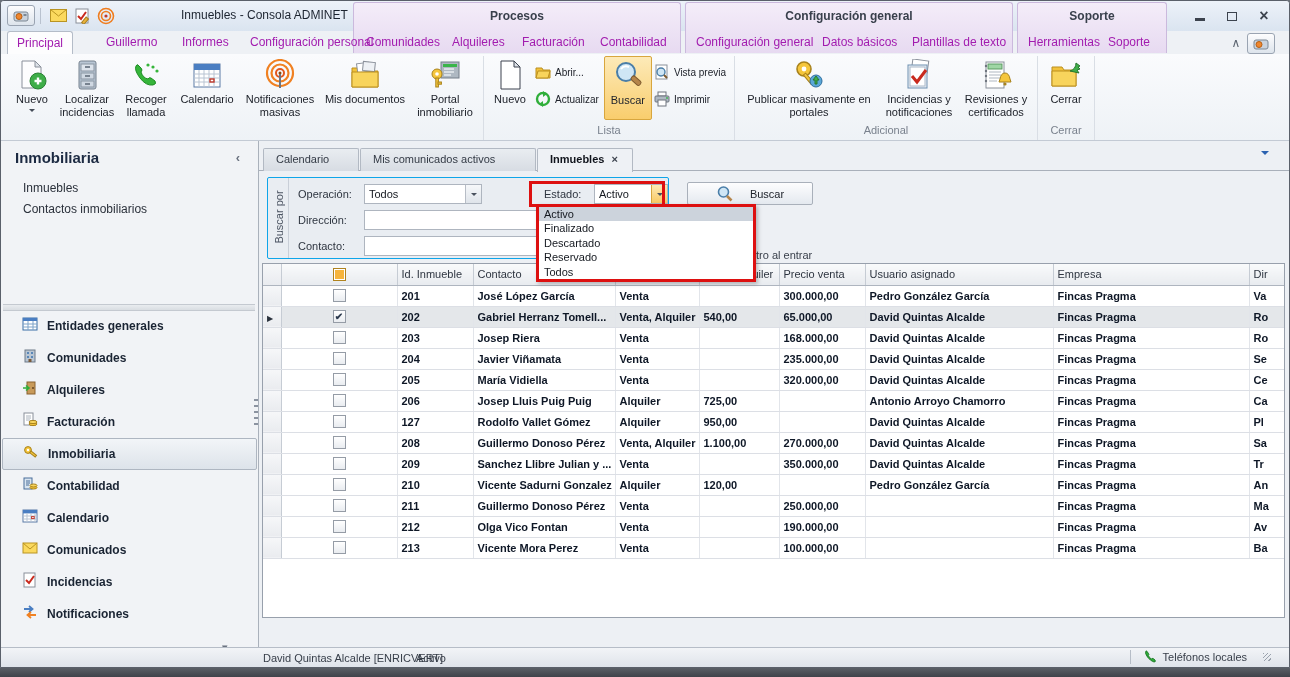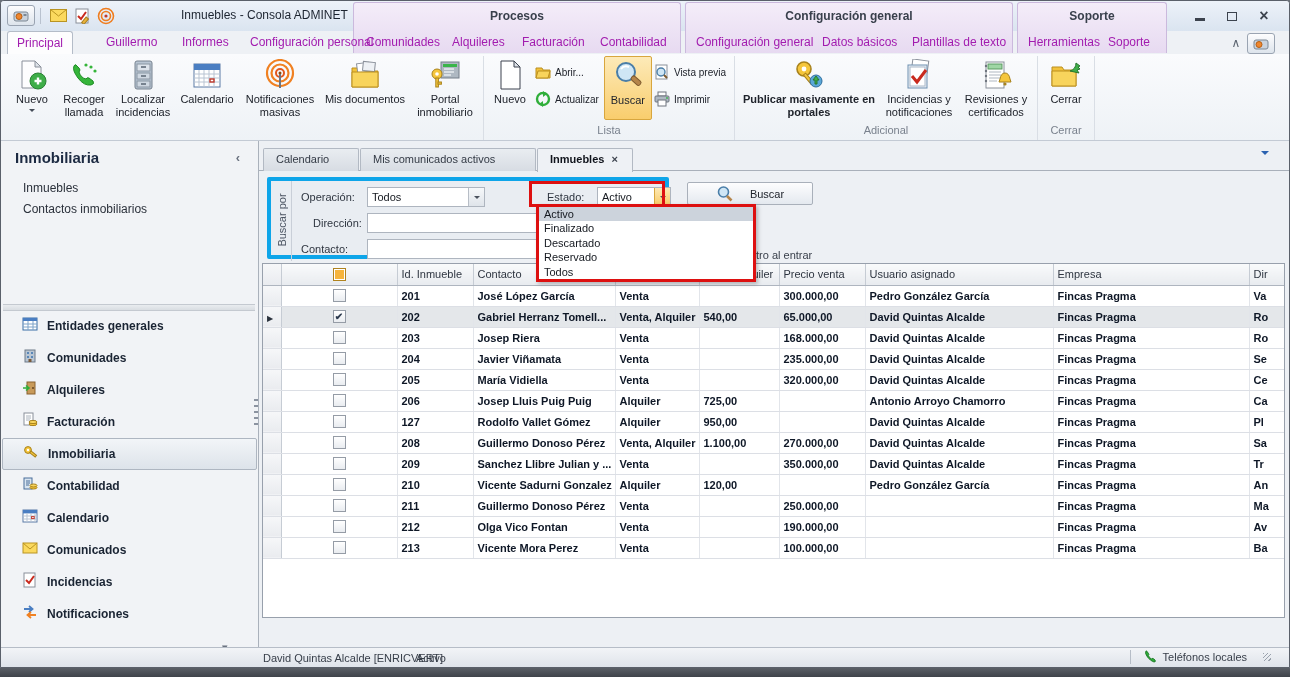--- a/index.html
+++ b/index.html
@@ -81,21 +81,21 @@
             background:linear-gradient(#e9edf1,#d7dce3); border:1px solid #b2b9c3; border-bottom:none;
             border-radius:2px 2px 0 0; padding:0 12px; }
   .doctab.active { background:#eef1f5; height:24px; font-weight:bold; color:#10141c; }
   .tabx { display:inline-block; margin-left:7px; color:#3c434e; font-weight:bold; }
   .tabx::before { content:"\00d7"; }
   #content-chevron { position:absolute; right:22px; top:10px; width:0; height:0;
                      border:4.5px solid transparent; border-top-color:#2b62b0; }
 
   
   #filterbox { position:absolute; left:8px; top:36px; width:402px; height:82px;
-               background:#e9edf2; border:4px solid #0ea5e9; border-radius:2px; }
+               background:#e9edf2; border:1px solid #0ea5e9; border-radius:2px; }
   #filter-vlabel { position:absolute; left:0; top:0; width:21px; height:80px; border-right:1px solid #c9cfd8; }
   #filter-vlabel span { position:absolute; left:-25px; top:33px; width:72px; transform:rotate(-90deg);
                         font-size:11px; color:#4c5563; text-align:center; display:block; }
   .flabel { position:absolute; font-size:11px; color:#2e3540; }
   .combo, .tinput { position:absolute; height:20px; background:#fff; border:1px solid #aeb5bf;
                     font-size:11px; color:#14181f; display:flex; align-items:center; }
   .combo .cval { flex:1; padding-left:4px; }
   .carr { width:16px; height:100%; border-left:1px solid #b7bdc6;
           background:linear-gradient(#f6f8fa,#dfe4ea); display:flex; align-items:center; justify-content:center; }
   .carr.hot { background:linear-gradient(#fde9b4,#f8c963); border-left:1px solid #d8a63e; }
@@ -248,40 +248,40 @@
           <div class="bigbtn" style="width:48px;">
             <svg class="i32" viewBox="0 0 32 32">
                 <path d="M6 2h13l6 6v21H6z" fill="#fdfdfe" stroke="#8a909a"></path>
                 <path d="M19 2l6 6h-6z" fill="#dde2e8" stroke="#8a909a"></path>
                 <circle cx="22" cy="22" r="8" fill="#3fae49" stroke="#2a8334"></circle>
                 <path d="M22 18.5v7M18.5 22h7" stroke="#fff" stroke-width="2.4"></path>
               </svg>
             <span class="blabel">Nuevo</span>
             <span class="ddarr"></span>
           </div>
-          <div class="bigbtn" style="width:56px;">
-            <svg class="i32" viewBox="0 0 32 32">
-                <path d="M6 7 q-2 4 4 12 q6 8 13 7 q4 -1 2 -4 l-4 -3 q-2 -1 -3 1 q-5 -1 -7 -7 q2 -2 0 -4 l-3 -3 q-1 -1 -2 1z" fill="#35b53a" stroke="#1f8c25"></path>
-                <circle cx="18" cy="6" r="1.6" fill="#35b53a"></circle>
-                <circle cx="23" cy="8" r="1.6" fill="#35b53a"></circle>
-                <circle cx="27" cy="12" r="1.6" fill="#35b53a"></circle>
-              </svg>
-            <span class="blabel">Recoger llamada</span>
-          </div>
           <div class="bigbtn" style="width:62px;">
             <svg class="i32" viewBox="0 0 32 32">
                 <rect x="8" y="2" width="17" height="28" rx="2" fill="#b9c6d4" stroke="#77828f"></rect>
                 <rect x="10" y="5" width="13" height="7" fill="#dde4ec" stroke="#8a95a2"></rect>
                 <rect x="10" y="14" width="13" height="6" fill="#cfd8e2" stroke="#8a95a2"></rect>
                 <rect x="10" y="22" width="13" height="6" fill="#cfd8e2" stroke="#8a95a2"></rect>
                 <rect x="14" y="7" width="5" height="2" fill="#77828f"></rect>
                 <rect x="14" y="16" width="5" height="2" fill="#77828f"></rect>
                 <rect x="14" y="24" width="5" height="2" fill="#77828f"></rect>
               </svg>
             <span class="blabel">Localizar incidencias</span>
+          </div>
+          <div class="bigbtn" style="width:56px;">
+            <svg class="i32" viewBox="0 0 32 32">
+                <path d="M6 7 q-2 4 4 12 q6 8 13 7 q4 -1 2 -4 l-4 -3 q-2 -1 -3 1 q-5 -1 -7 -7 q2 -2 0 -4 l-3 -3 q-1 -1 -2 1z" fill="#35b53a" stroke="#1f8c25"></path>
+                <circle cx="18" cy="6" r="1.6" fill="#35b53a"></circle>
+                <circle cx="23" cy="8" r="1.6" fill="#35b53a"></circle>
+                <circle cx="27" cy="12" r="1.6" fill="#35b53a"></circle>
+              </svg>
+            <span class="blabel">Recoger llamada</span>
           </div>
           <div class="bigbtn" style="width:66px;">
             <svg class="i32" viewBox="0 0 32 32">
                 <rect x="3" y="5" width="26" height="23" fill="#fff" stroke="#5b7aa6"></rect>
                 <rect x="3" y="5" width="26" height="6" fill="#4a7ec2"></rect>
                 <path d="M3 15h26M3 19h26M3 23h26M8 11v17M13 11v17M18 11v17M23 11v17" stroke="#b9c4d2" stroke-width="1"></path>
                 <rect x="19" y="20" width="4" height="3" fill="none" stroke="#c0392b" stroke-width="1.4"></rect>
               </svg>
             <span class="blabel">Calendario</span>
           </div>
@@ -372,21 +372,21 @@
                 </svg>
               <span>Imprimir</span>
             </div>
           </div>
         </div>
         <div class="rglabel">Lista</div>
       </div>
 
       <div class="rgroup">
         <div class="rgbody">
-          <div class="bigbtn" style="width:142px;font-weight:bold;">
+          <div class="bigbtn" style="width:142px;">
             <svg class="i32" viewBox="0 0 32 32">
                 <circle cx="11" cy="10" r="7" fill="#f5c63c" stroke="#a8821c" stroke-width="1.6"></circle>
                 <circle cx="11" cy="10" r="2.4" fill="#fff"></circle>
                 <rect x="14" y="14" width="3" height="12" transform="rotate(-40 15 20)" fill="#f5c63c" stroke="#a8821c"></rect>
                 <circle cx="23" cy="22" r="6" fill="#5aa7d8" stroke="#2e6e9e"></circle>
                 <path d="M23 17 l3 4 h-2 v4 h-2 v-4 h-2z" fill="#3fae49" stroke="#27772f"></path>
               </svg>
             <span class="blabel">Publicar masivamente en portales</span>
           </div>
           <div class="bigbtn" style="width:78px;">
@@ -544,21 +544,21 @@
             <i></i>
           </span>
       </div>
       <div class="flabel" style="left:276px; top:10px;">Estado:</div>
       <div class="combo" style="left:326px; top:6px; width:74px;">
         <span class="cval">Activo</span>
         <span class="carr hot">
             <i></i>
           </span>
       </div>
-      <div class="flabel" style="left:30px; top:36px;margin-left:12px;">Dirección:</div>
+      <div class="flabel" style="left:30px; top:36px;">Dirección:</div>
       <div class="tinput" style="left:96px; top:32px; width:304px;">
           <span class="cval"></span>
         </div>
       <div class="flabel" style="left:30px; top:62px;">Contacto:</div>
       <div class="tinput" style="left:96px; top:58px; width:304px;">
           <span class="cval"></span>
         </div>
     </div>
     <div id="buscar-btn">
       <svg width="18" height="18" viewBox="0 0 18 18">

